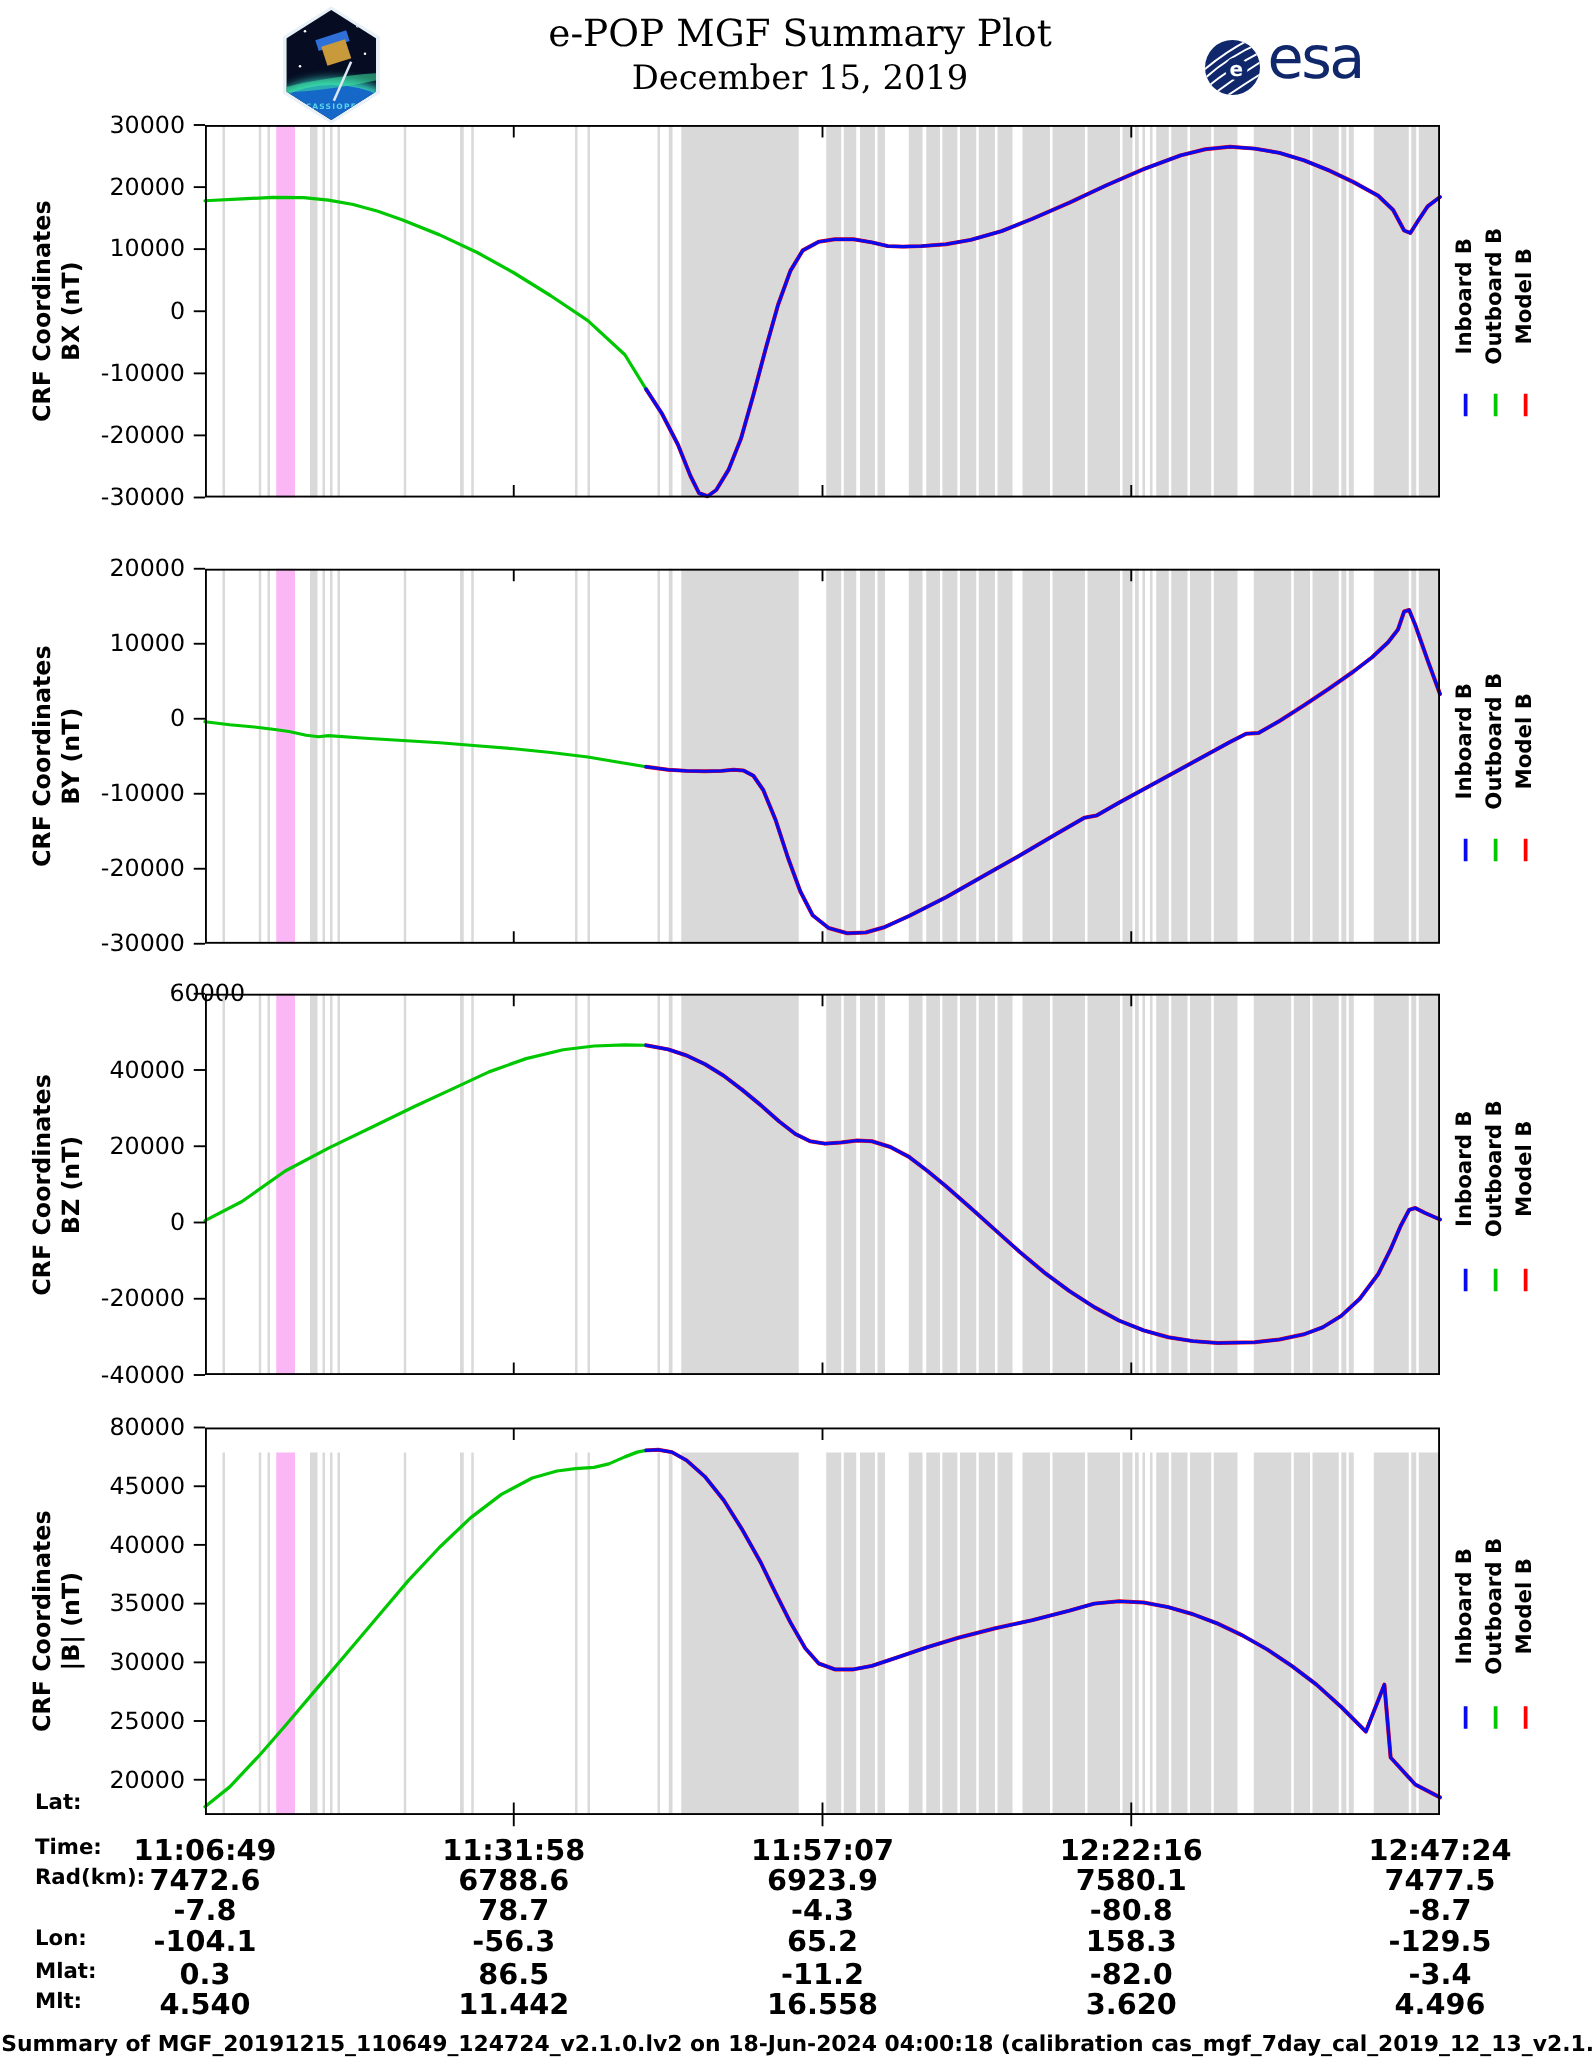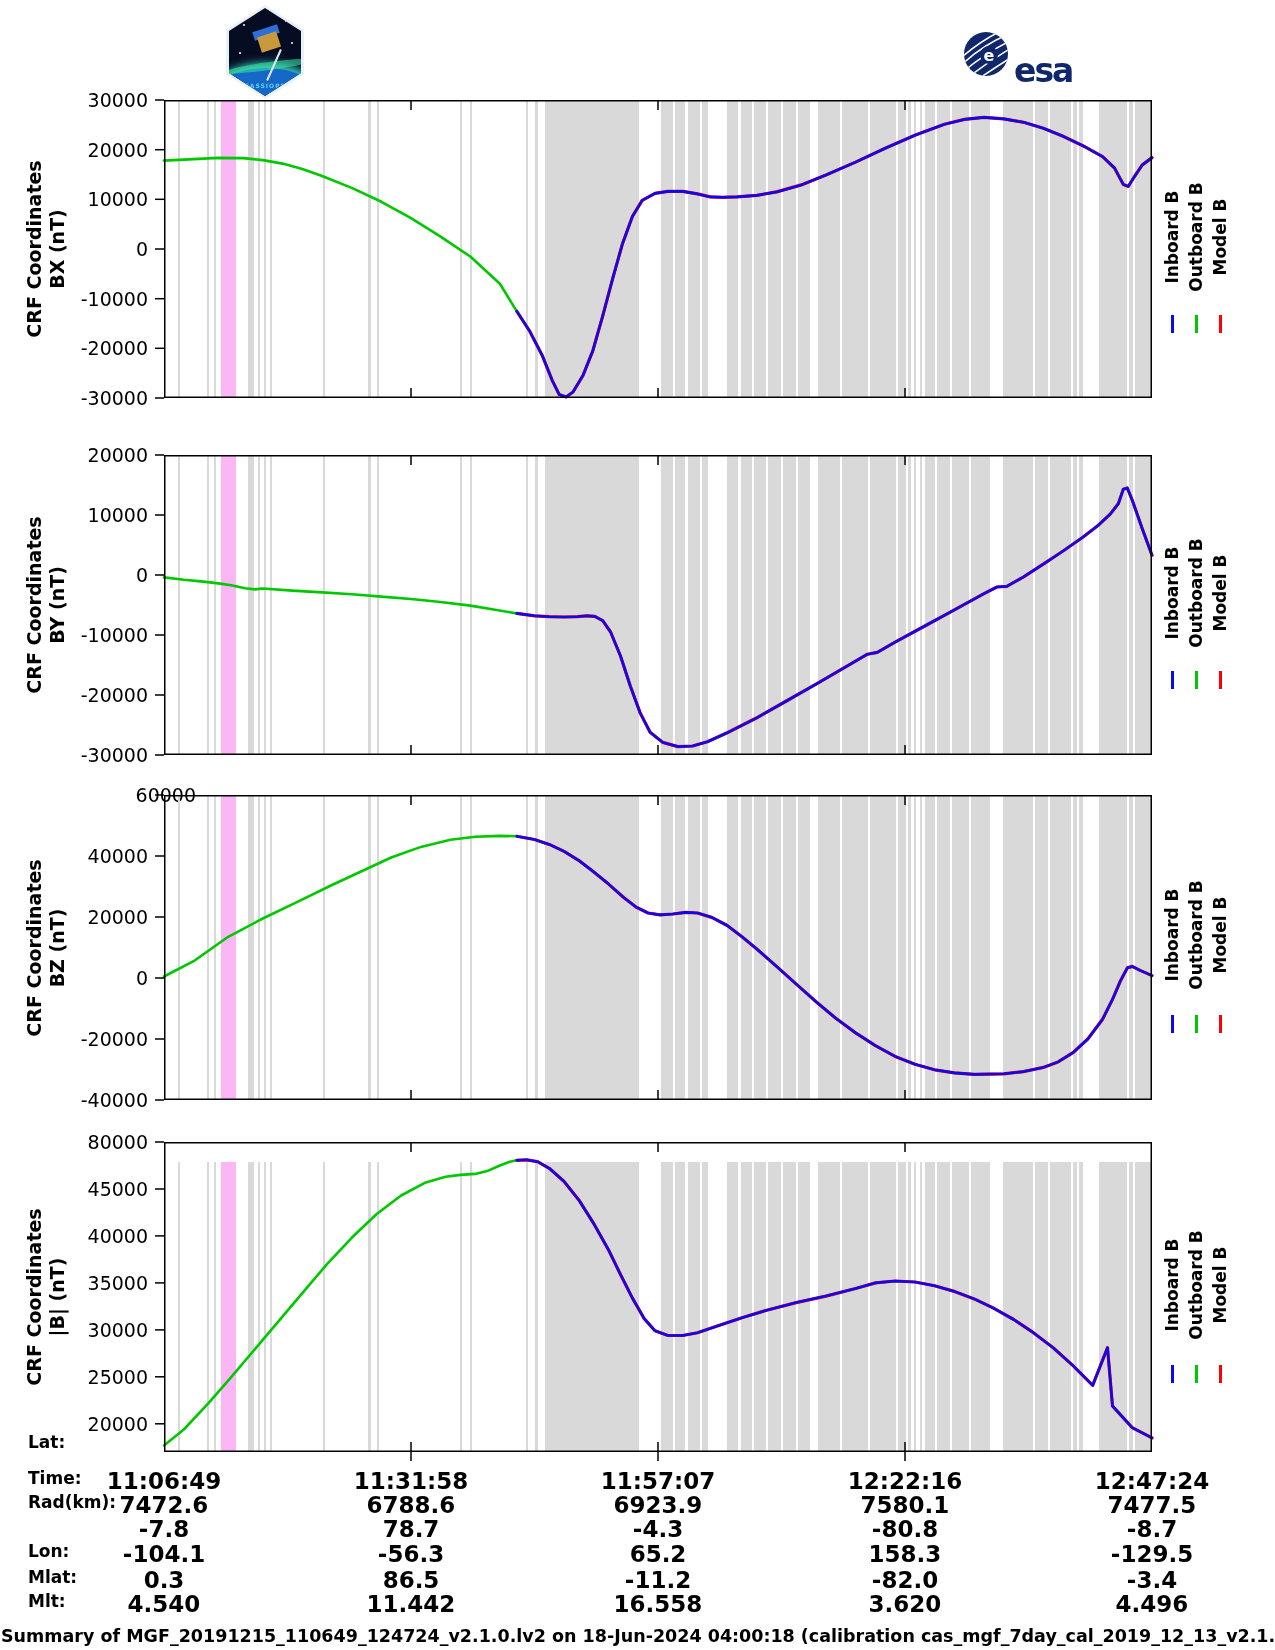--- a/index.html
+++ b/index.html
@@ -26,22 +26,22 @@
          transform:rotate(-18deg);}
   .patch .sat-panel{position:absolute;left:24px;top:20px;width:26px;height:9px;background:#2e6fd8;
          transform:rotate(-18deg);}
   .patch .beam{position:absolute;left:44px;top:40px;width:2px;height:34px;background:#dfe9f5;
          transform:rotate(24deg);}
   .patch-label{position:absolute;left:0;right:0;bottom:7px;text-align:center;
          font-size:6px;letter-spacing:1px;color:#59d5ee;font-weight:bold;}
   
   .esa{position:absolute;left:962px;top:28px;width:150px;height:52px;}
   .esa-globe{position:absolute;left:0;top:2px;}
-  .esa-text{position:absolute;left:52px;top:-9px;font-size:33px;font-weight:bold;
-            letter-spacing:-2px;color:#10286b;margin-top:32px;}
+  .esa-text{position:absolute;left:52px;top:-9px;font-size:47px;font-weight:normal;
+            letter-spacing:-2px;color:#10286b;}
   
   .ylabel{position:absolute;transform:translate(-50%,-50%) rotate(-90deg);
           font-weight:bold;font-size:19px;text-align:center;line-height:1.2;white-space:nowrap;}
   .ytick{position:absolute;left:0;width:148px;text-align:right;font-size:19px;line-height:22px;}
   .plot-svg{position:absolute;overflow:visible;}
   .legend-label{position:absolute;transform:translate(-50%,-50%) rotate(-90deg);
           font-weight:bold;font-size:17px;white-space:nowrap;}
   .legend-dash{position:absolute;width:3px;height:18px;}
   
   .trow-label{position:absolute;left:28px;font-size:17px;font-weight:bold;white-space:nowrap;}
@@ -62,20 +62,22 @@
       <div class="earth"></div>
       <div class="aurora"></div>
       <div class="beam"></div>
       <div class="sat-panel"></div>
       <div class="sat-body"></div>
       <div class="patch-label">CASSIOPE</div>
     </div>
   </div>
 
   <div class="title-block">
+    <div class="title-line1">e-POP MGF Summary Plot</div>
+    <div class="title-line2">December 15, 2019</div>
   </div>
 
   <div class="esa">
     <svg class="esa-globe" width="48" height="48" viewBox="0 0 48 48">
       <defs>
         <clipPath id="gclip">
             <circle cx="24" cy="24" r="22"></circle>
           </clipPath>
       </defs>
       <circle cx="24" cy="24" r="22" fill="#10286b"></circle>

